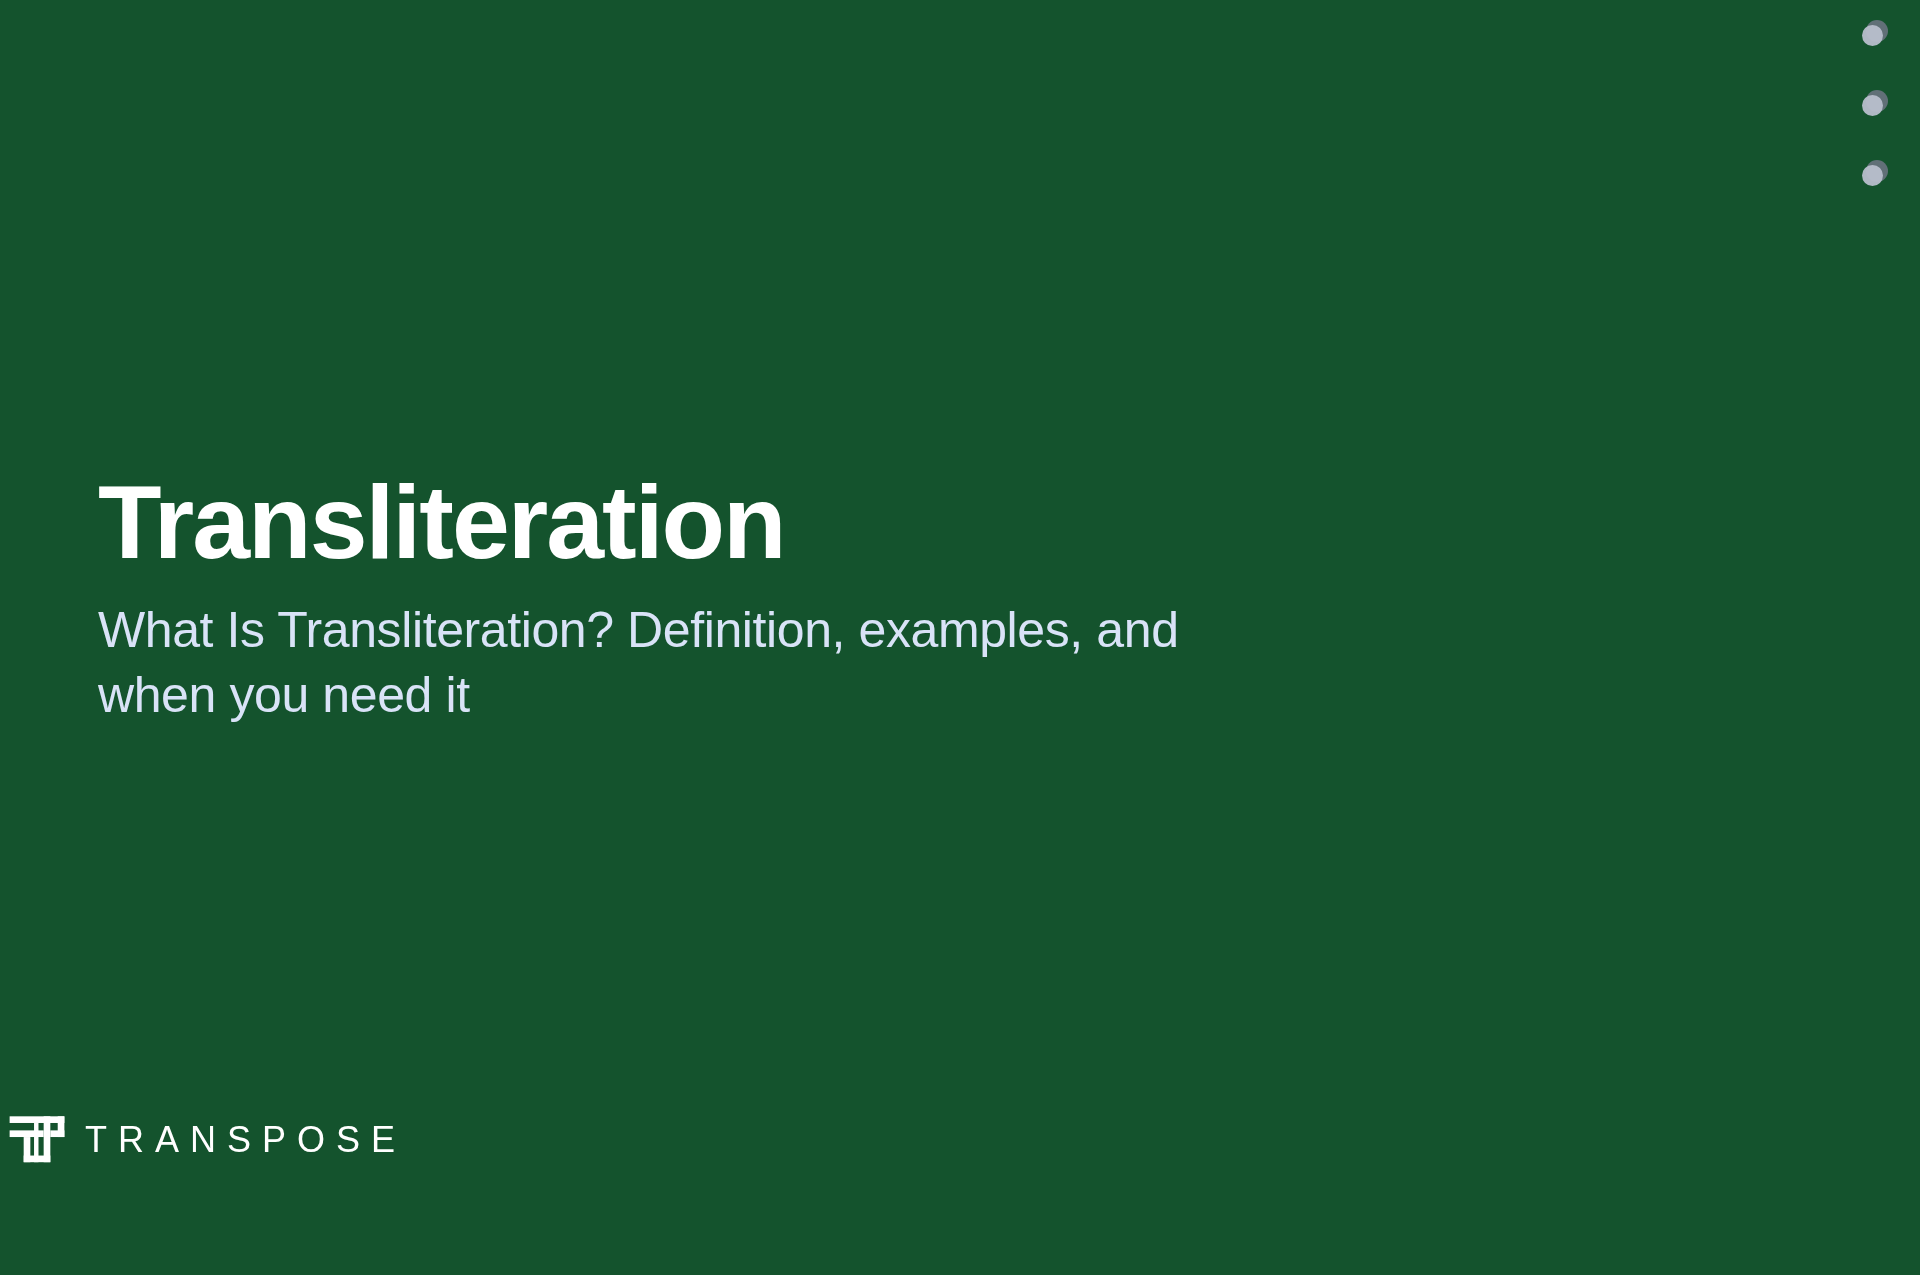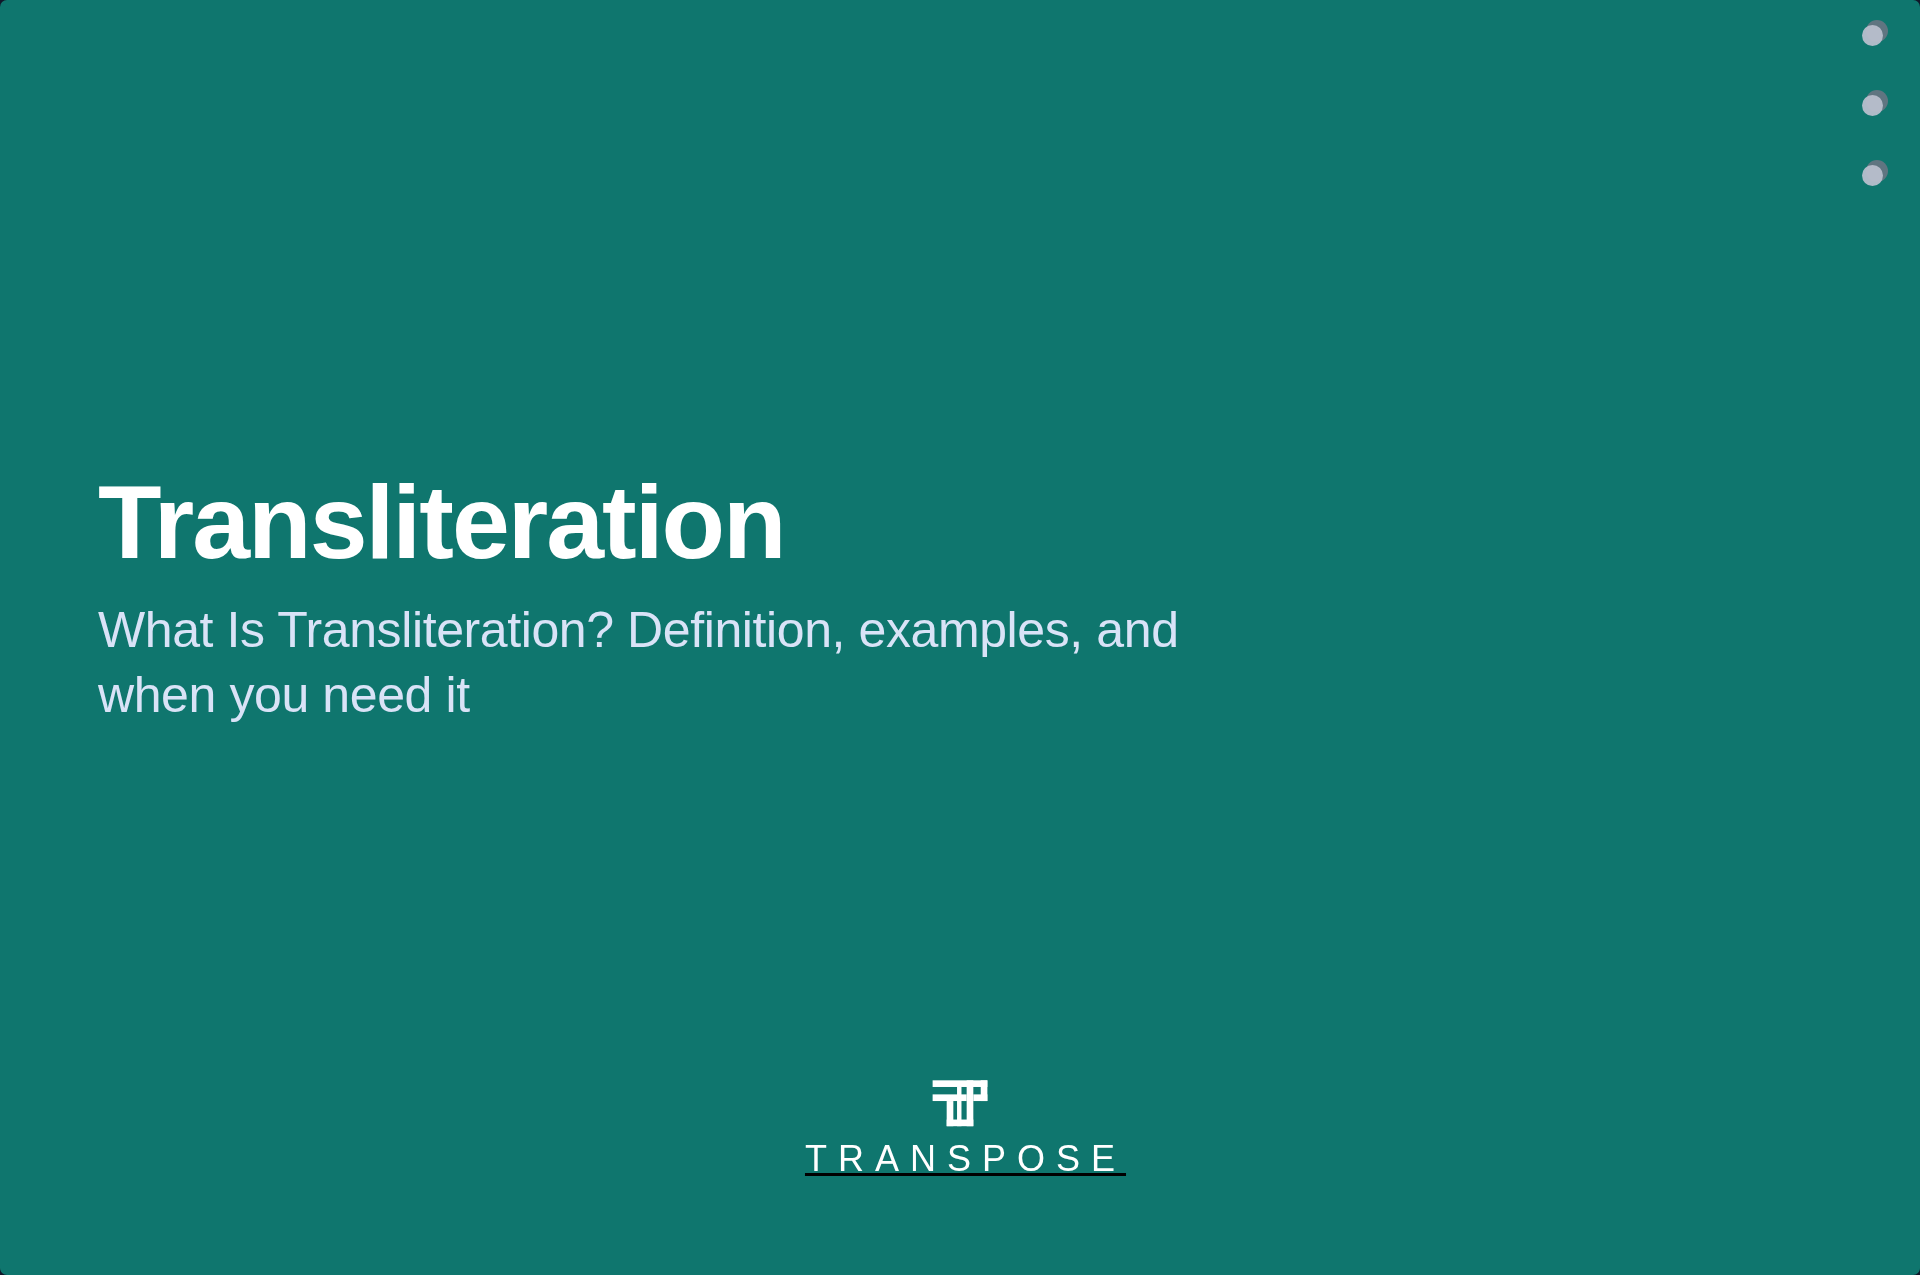--- a/index.html
+++ b/index.html
@@ -86,23 +86,22 @@
     max-width:1180px;
   }
 
   
   .logo-lockup {
     position:absolute;
     left:0;
     right:0;
     bottom:98px;
     display:flex;
-    flex-direction:column;
+    flex-direction:row;
     align-items:center;
-    text-decoration:underline;
   }
 
   .logo-mark {
     width:74px;
     height:74px;
     display:block;
   }
 
   .logo-wordmark {
     font-size:36px;
@@ -110,21 +109,21 @@
     letter-spacing:11px;
     color:#ffffff;
     
     text-indent:11px;
     line-height:1;
   }
 </style>
 </head>
 <body style="background: rgb(17, 23, 41);">
 
-<div class="slide" style="background: #0f766e; border-radius: 7px;">
+<div class="slide" style="background: #14532d;">
 
   <div class="indicator-rail">
     <div class="indicator-dot d1">
       <span class="back" style="background: rgb(110, 117, 133);"></span>
       <span class="front" style="background: rgb(184, 191, 204);"></span>
     </div>
     <div class="indicator-dot d2">
       <span class="back" style="background: rgb(110, 117, 133);"></span>
       <span class="front" style="background: rgb(184, 191, 204);"></span>
     </div>

